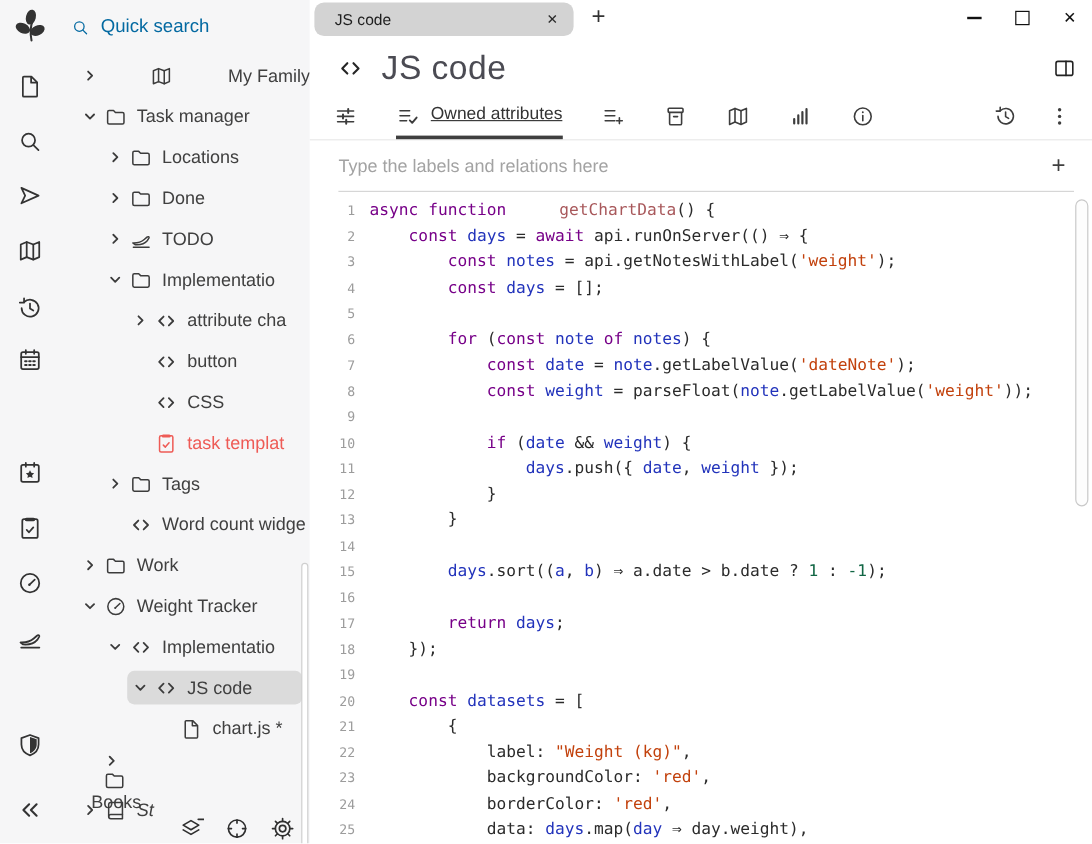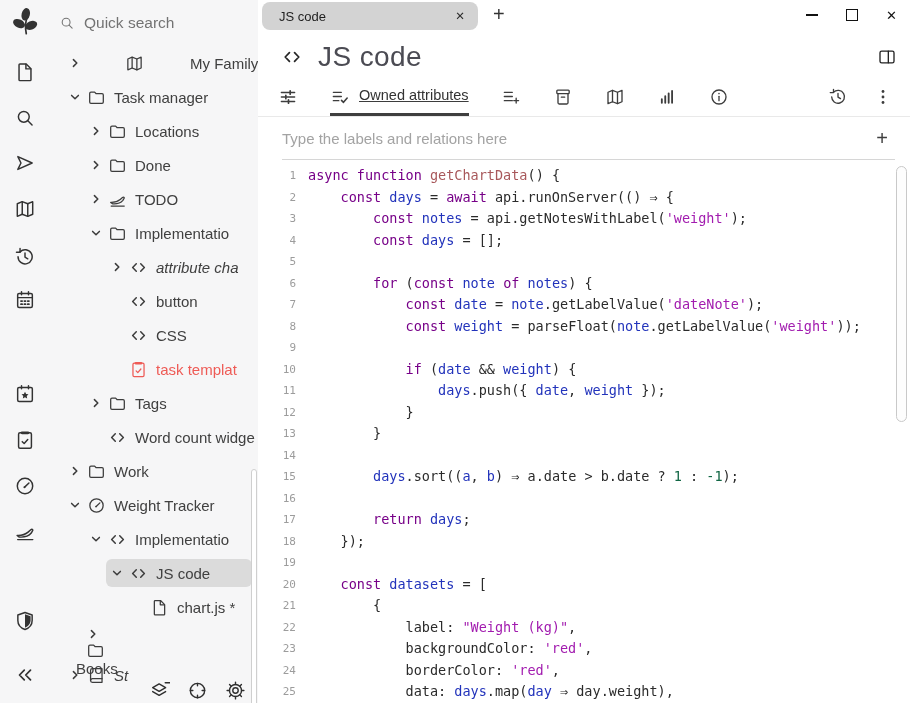--- a/index.html
+++ b/index.html
@@ -4,21 +4,21 @@
 <style>
   html,body{margin:0;padding:0;}
   body{width:910px;height:703px;overflow:hidden;background:#fff;font-family:"Liberation Sans",sans-serif;-webkit-font-smoothing:antialiased;}
   .app{display:flex;width:910px;height:703px;}
   svg.ic{display:block;}
   
   .iconbar{width:50px;flex:none;background:#f6f6f7;position:relative;}
   .lbtn{position:absolute;left:0;width:50px;display:flex;justify-content:center;color:#333;}
   
   .treepane{width:208px;flex:none;background:#f6f6f7;position:relative;overflow:hidden;}
-  .quick-search{display:flex;align-items:center;gap:9px;height:46px;padding-left:9px;color:#737373;font-size:15.5px;box-sizing:border-box;}
+  .quick-search{display:flex;align-items:center;gap:9px;height:46px;padding-left:9px;color:#0369a1;font-size:15.5px;box-sizing:border-box;}
   .tree-row{height:34px;display:flex;align-items:center;}
   .row-inner{display:flex;align-items:center;height:28px;border-radius:6px;padding:0 8px 0 4px;}
   .tree-row.selected .row-inner{background:#dbdbdb;padding-right:42px;}
   .chev{width:14px;height:14px;flex:none;color:#3c3c3c;}
   .nicon{width:19px;height:19px;margin-left:5px;flex:none;color:#3c3c3c;}
   .tlabel{margin-left:8px;font-size:15px;color:#404040;white-space:nowrap;}
   .tree-row.red .tlabel{color:#ee5b56;}
   .tree-row.red .nicon{color:#ee5b56;}
   .tree-scrollbar{position:absolute;right:1px;top:469px;width:6px;height:260px;border:1px solid #cfcfcf;border-radius:4px;background:#fff;box-sizing:border-box;}
   .footer-icons{position:absolute;right:12px;bottom:2px;display:flex;gap:17px;color:#2f2f2f;}
@@ -45,22 +45,22 @@
   .attr-row{flex:none;height:42px;display:flex;align-items:center;margin:0 15px 0 24px;border-bottom:1px solid #d6d6d6;}
   .attr-ph{color:#a3a3a3;font-size:15px;flex:1;}
   .attr-add{color:#3f3f3f;font-size:20px;font-weight:300;padding-right:7px;}
   
   .editor{flex:1;position:relative;padding-top:5px;font-family:"DejaVu Sans Mono",monospace;font-size:13.5px;overflow:hidden;}
   .code-line{display:flex;height:21.5px;line-height:21.5px;white-space:pre;}
   .gutter{width:38px;flex:none;text-align:right;color:#9c9c9c;font-size:11px;line-height:22px;}
   .code-text{margin-left:12px;color:#2b2b2b;}
   .tk-k{color:#770088;}
   .tk-d{color:#2233bb;}
-  .tk-f{color:#a8585b;}
-  .tk-s{color:#a21caf;text-align:right;}
+  .tk-f{color:#a8585b;margin-left:36px;}
+  .tk-s{color:#c2410c;text-align:right;}
   .tk-n{color:#116644;}
   .editor-scrollbar{position:absolute;right:3px;top:6px;width:11px;height:256px;border:1px solid #c9c9c9;border-radius:7px;background:#fdfdfd;box-sizing:border-box;}
 </style>
 </head>
 <body>
 
 <div class="app">
 
   <aside class="iconbar" id="iconbar">
       <div class="lbtn" style="top: 6px;">
@@ -273,21 +273,21 @@
             </span>
             <span class="nicon">
               <svg class="ic" viewBox="0 0 24 24" width="19" height="19" fill="none" stroke="currentColor" stroke-width="1.6" stroke-linecap="round" stroke-linejoin="round">
                 <path d="M3.4 6.8c0-.9.7-1.6 1.6-1.6h4.6l2 2h7.4c.9 0 1.6.7 1.6 1.6v8.9c0 .9-.7 1.6-1.6 1.6H5c-.9 0-1.6-.7-1.6-1.6z"></path>
               </svg>
             </span>
             <span class="tlabel">Implementatio</span>
           </div>
         </div>
         <div class="tree-row">
-          <div class="row-inner" style="margin-left: 56px; font-style: italic;">
+          <div class="row-inner" style="margin-left: 56px;">
             <span class="chev">
               <svg class="ic" viewBox="0 0 24 24" width="14" height="14" fill="none" stroke="currentColor" stroke-width="1.6" stroke-linecap="round" stroke-linejoin="round">
                 <path d="M9.3 6.2l5.8 5.8-5.8 5.8" stroke-width="2.6"></path>
               </svg>
             </span>
             <span class="nicon">
               <svg class="ic" viewBox="0 0 24 24" width="19" height="19" fill="none" stroke="currentColor" stroke-width="1.6" stroke-linecap="round" stroke-linejoin="round">
                 <path d="M9.2 7.3L4.6 12l4.6 4.7M14.8 7.3L19.4 12l-4.6 4.7" stroke-width="1.9"></path>
               </svg>
             </span>

